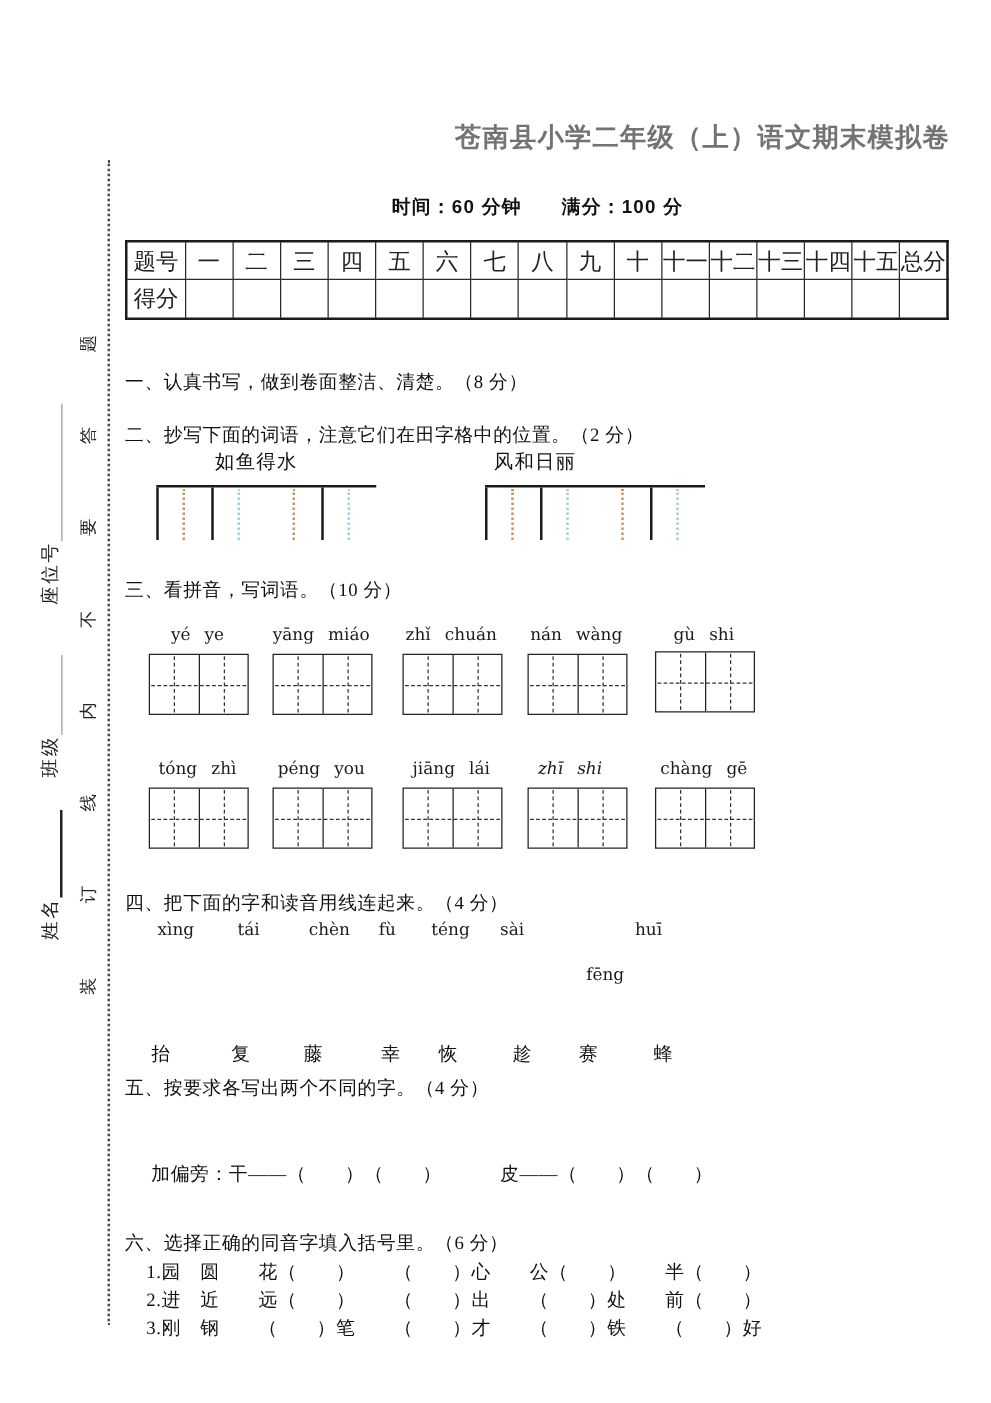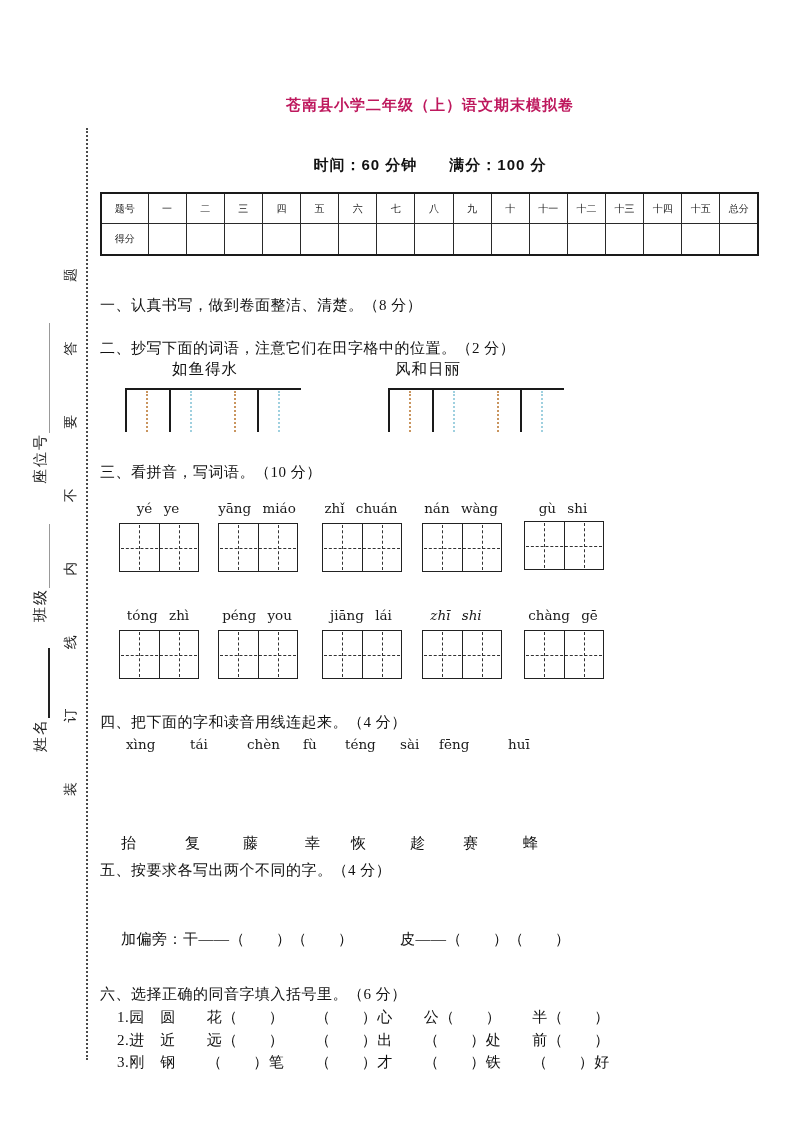--- a/index.html
+++ b/index.html
@@ -25,38 +25,38 @@
     display:flex; align-items:flex-end;
     font-size:15px; letter-spacing:2px; color:#222; white-space:nowrap;
   }
   .blank { display:inline-block; height:15px; border-bottom:1px solid #999; }
   .blank.dark { border-bottom:2px solid #222; }
   .b-name { width:70px; margin-right:26px; }
   .b-class { width:64px; margin-right:40px; }
   .b-seat { width:110px; }
   
   .title {
-    position:absolute; left:100px; top:96px; width:660px; text-align:center;
+    position:absolute; left:100px; top:96px; width:660px; text-align:right;
     font-family:"Liberation Sans","DejaVu Sans",sans-serif;
-    font-weight:700; font-size:15px; letter-spacing:1px; color:#be185d;
+    font-weight:700; font-size:21px; letter-spacing:1px; color:#737373;
   }
   .meta {
     position:absolute; left:100px; top:156px; width:660px; text-align:center;
     font-family:"Liberation Sans","DejaVu Sans",sans-serif;
     font-weight:700; font-size:15px; letter-spacing:1px;
   }
   
   .score-table {
     position:absolute; left:100px; top:192px; width:659px;
     border-collapse:collapse; table-layout:fixed;
     border:2px solid #1a1a1a;
   }
   .score-table td {
     border:1px solid #2a2a2a; height:29px; text-align:center;
-    font-size:10px; color:#222; padding:0;
+    font-size:18px; color:#222; padding:0;
   }
   .score-table tr + tr td { height:30px; }
   
   .qt { position:absolute; font-size:15px; letter-spacing:0.5px; white-space:nowrap; color:#111; }
   
   .copy-word { position:absolute; font-size:15.5px; letter-spacing:1px; }
   .tz4 { position:absolute; top:388px; width:176px; height:42px; border-top:2px solid #1a1a1a; }
   .tz4 .sv { position:absolute; top:0; bottom:0; width:2px; background:#1a1a1a; }
   .tz4 .dv { position:absolute; top:1px; bottom:0; width:0; border-left:2px dotted; }
   .dv.c1 { border-color:#c9955e; }
@@ -252,21 +252,21 @@
       <i class="cell"></i>
     </div>
 
   <div class="qt" style="left:100px; top:713px;">四、把下面的字和读音用线连起来。（4 分）</div>
   <span class="q4py" style="left:126px;">xìng</span>
   <span class="q4py" style="left:190px;">tái</span>
   <span class="q4py" style="left:247px;">chèn</span>
   <span class="q4py" style="left:303px;">fù</span>
   <span class="q4py" style="left:345px;">téng</span>
   <span class="q4py" style="left:400px;">sài</span>
-  <span class="q4py" style="left:439px;">fēng</span>
+  <span class="q4py" style="left:469px;margin-top:36px;">fēng</span>
   <span class="q4py" style="left:508px;">huī</span>
 
   <span class="q4ch" style="left:121px;">抬</span>
   <span class="q4ch" style="left:185px;">复</span>
   <span class="q4ch" style="left:243px;">藤</span>
   <span class="q4ch" style="left:305px;">幸</span>
   <span class="q4ch" style="left:351px;">恢</span>
   <span class="q4ch" style="left:410px;">趁</span>
   <span class="q4ch" style="left:463px;">赛</span>
   <span class="q4ch" style="left:523px;">蜂</span>

